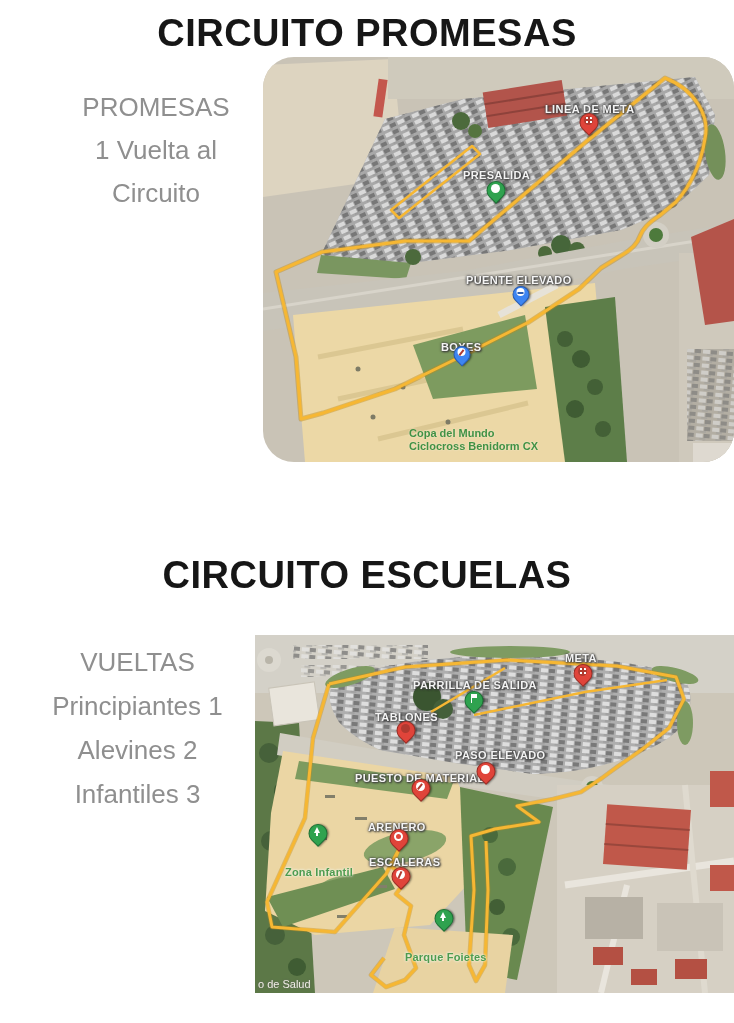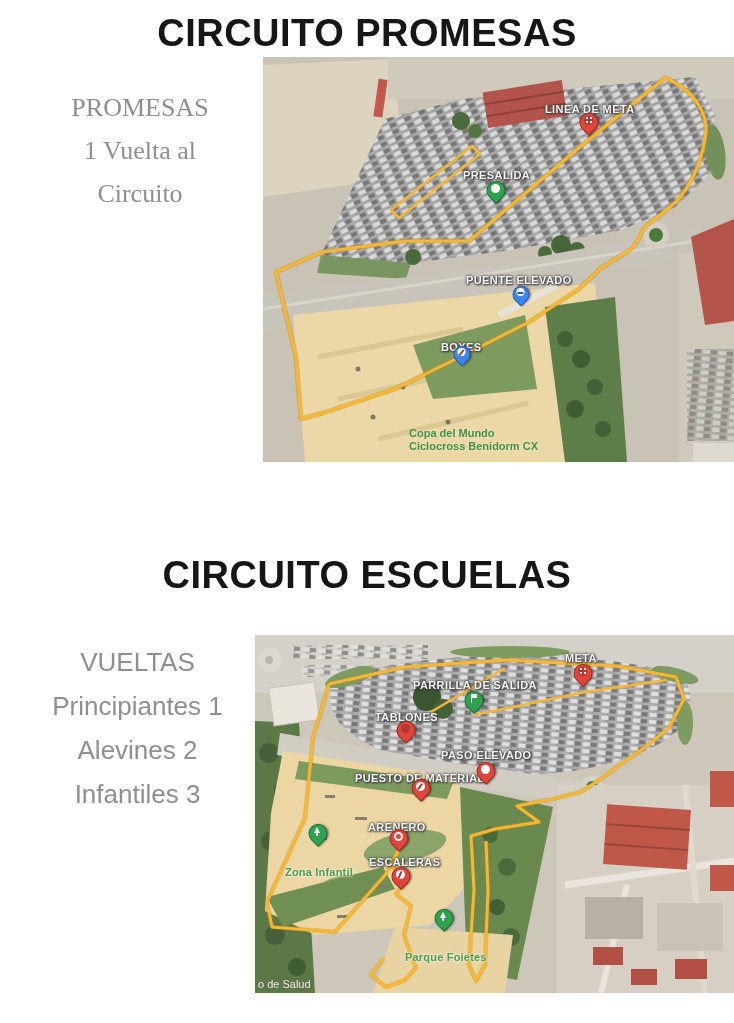--- a/index.html
+++ b/index.html
@@ -52,27 +52,27 @@
   .g-bridge{border-radius:50%;background:#fff;position:absolute;}
   .g-bridge::after{content:"";position:absolute;left:1.5px;top:3.5px;width:6px;height:2px;background:#2a5cb0;}
 </style>
 </head>
 <body>
 
 <div class="page">
 
   <div class="big-title" style="top:12px;">CIRCUITO PROMESAS</div>
 
-  <div class="side-text" style="left:20px;top:86px;width:240px;font-family:Liberation Serif, serif;">
+  <div class="side-text" style="left:36px;top:86px;width:240px;">
     <div>PROMESAS</div>
     <div>1 Vuelta al</div>
     <div>Circuito</div>
   </div>
 
-  <div class="map" style="left:263px;top:57px;width:471px;height:405px;">
+  <div class="map" style="left:263px;top:57px;width:471px;height:405px;border-radius:31px;">
     <svg viewBox="0 0 471 405" width="471" height="405">
       <defs>
         <pattern id="carsA" width="16" height="7" patternUnits="userSpaceOnUse" patternTransform="rotate(-24)">
           <rect x="0" y="1" width="7" height="4" fill="#e2e2e2"></rect>
           <rect x="8" y="1" width="6" height="4" fill="#6e6e6e"></rect>
           <rect x="4" y="5.3" width="6" height="1.4" fill="#999999"></rect>
         </pattern>
         <pattern id="carsB" width="16" height="7" patternUnits="userSpaceOnUse" patternTransform="rotate(5)">
           <rect x="0" y="1" width="7" height="4" fill="#e6e6e6"></rect>
           <rect x="8" y="1" width="6" height="4" fill="#707070"></rect>
@@ -252,21 +252,21 @@
       <span class="pin pin-green"></span>
       <span class="pin-glyph g-flag"></span>
     </div>
 
     <div class="map-label" style="left:120px;top:76px;">TABLONES</div>
     <div class="pin-wrap" style="left:150px;top:107px;">
       <span class="pin pin-red"></span>
       <span class="pin-glyph g-dot" style="background:#b03a30;"></span>
     </div>
 
-    <div class="map-label" style="left:186px;top:114px;">PASO ELEVADO</div>
+    <div class="map-label" style="left:200px;top:114px;">PASO ELEVADO</div>
 
     <div class="map-label" style="left:100px;top:137px;">PUESTO DE MATERIAL</div>
     <div class="pin-wrap" style="left:230px;top:148px;">
       <span class="pin pin-red"></span>
       <span class="pin-glyph g-dot"></span>
     </div>
 
     <div class="pin-wrap" style="left:165px;top:165px;">
       <span class="pin pin-red"></span>
       <span class="pin-glyph g-wrench"></span>

